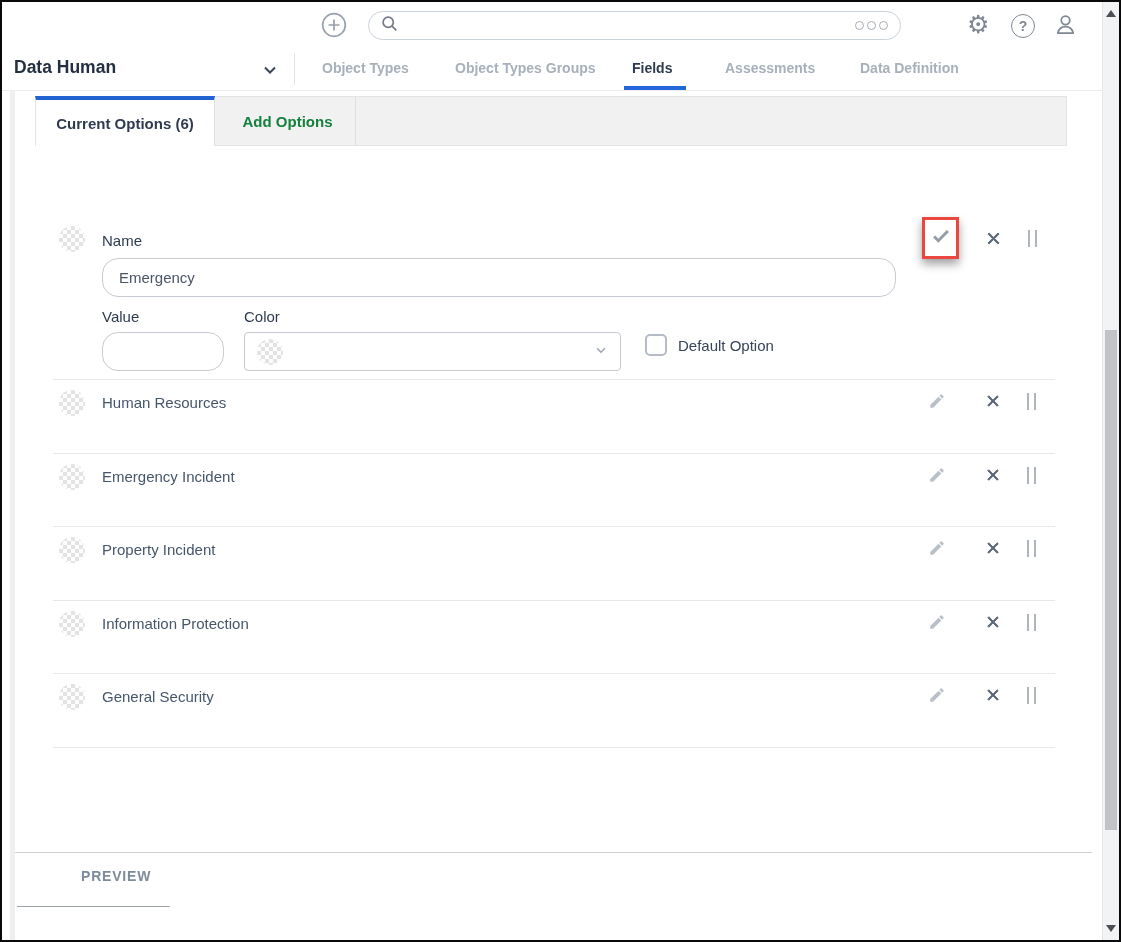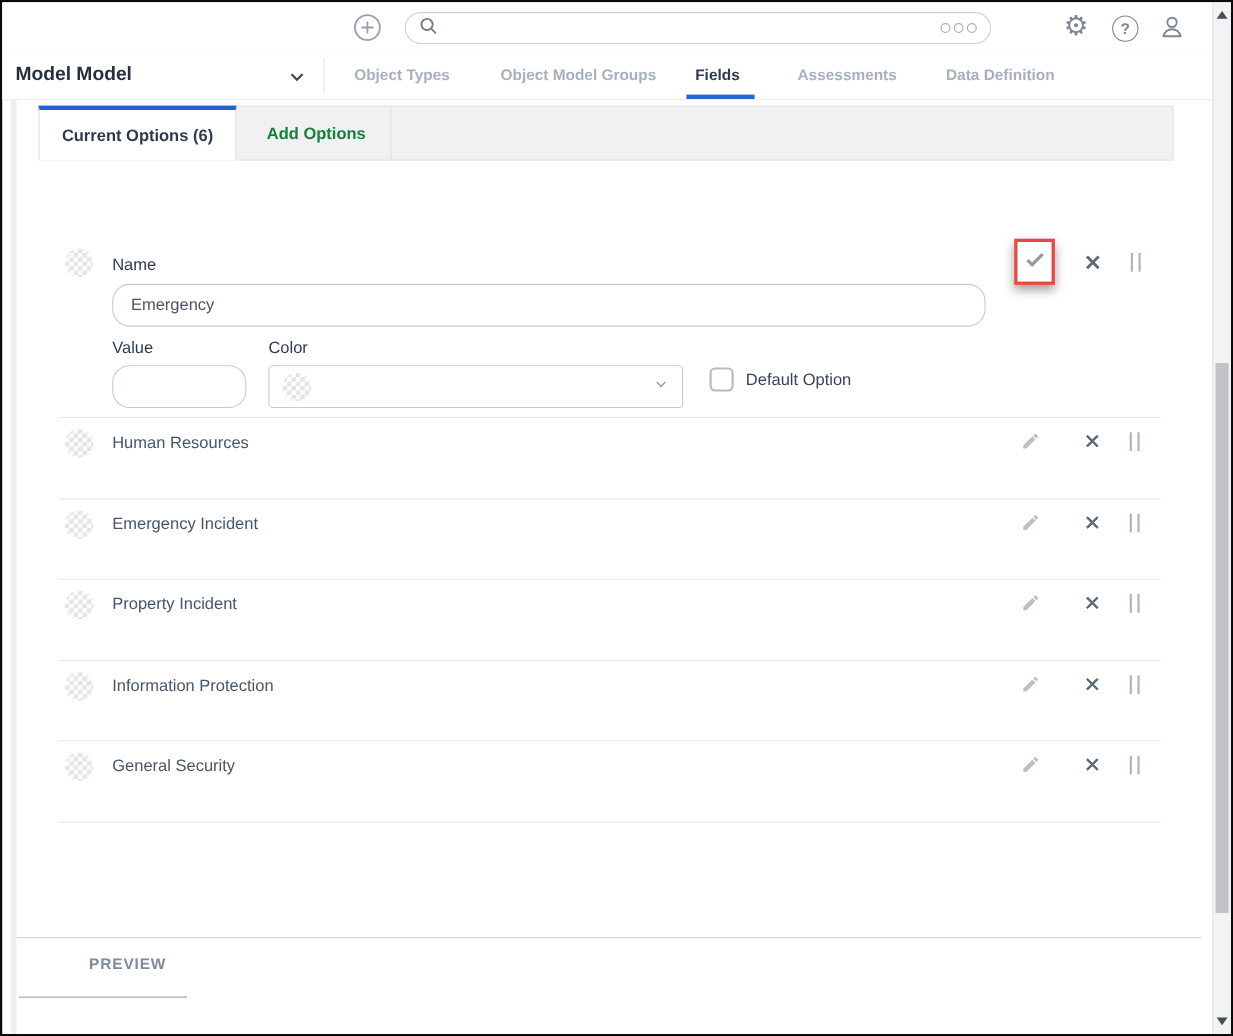--- a/index.html
+++ b/index.html
@@ -103,29 +103,29 @@
     <span class="abs help-circle" style="left:1009px;top:12px;"></span>
     <span class="abs icon-btn" style="left:1051px;top:10px;">
       <svg width="25" height="25" viewBox="0 0 24 24" fill="none" stroke="#7e8793" stroke-width="1.7">
           <circle cx="12" cy="8" r="4.1"></circle>
           <path d="M4.6 20.2c1-4.1 4-6.2 7.4-6.2s6.4 2.1 7.4 6.2z" stroke-linejoin="round"></path>
         </svg>
     </span>
   </div>
 
   <div class="abs navbar">
-    <span class="abs module-label">Model Model</span>
+    <span class="abs module-label">Data Human</span>
     <span class="abs module-chevron">
       <svg width="16" height="16" viewBox="0 0 16 16" fill="none" stroke="#39455a" stroke-width="2">
           <path d="M3 5.5l5 5 5-5"></path>
         </svg>
     </span>
     <div class="abs nav-divider"></div>
     <span class="abs nav-tab" style="left:320px;">Object Types</span>
-    <span class="abs nav-tab" style="left:453px;">Object Model Groups</span>
+    <span class="abs nav-tab" style="left:453px;">Object Types Groups</span>
     <span class="abs nav-tab active" style="left:630px;">Fields</span>
     <span class="abs nav-tab" style="left:723px;">Assessments</span>
     <span class="abs nav-tab" style="left:858px;">Data Definition</span>
     <div class="abs nav-underline"></div>
   </div>
 
   <div class="abs tabstrip">
     <div class="abs tab-active">Current Options (6)</div>
     <div class="abs tab-add">Add Options</div>
   </div>

